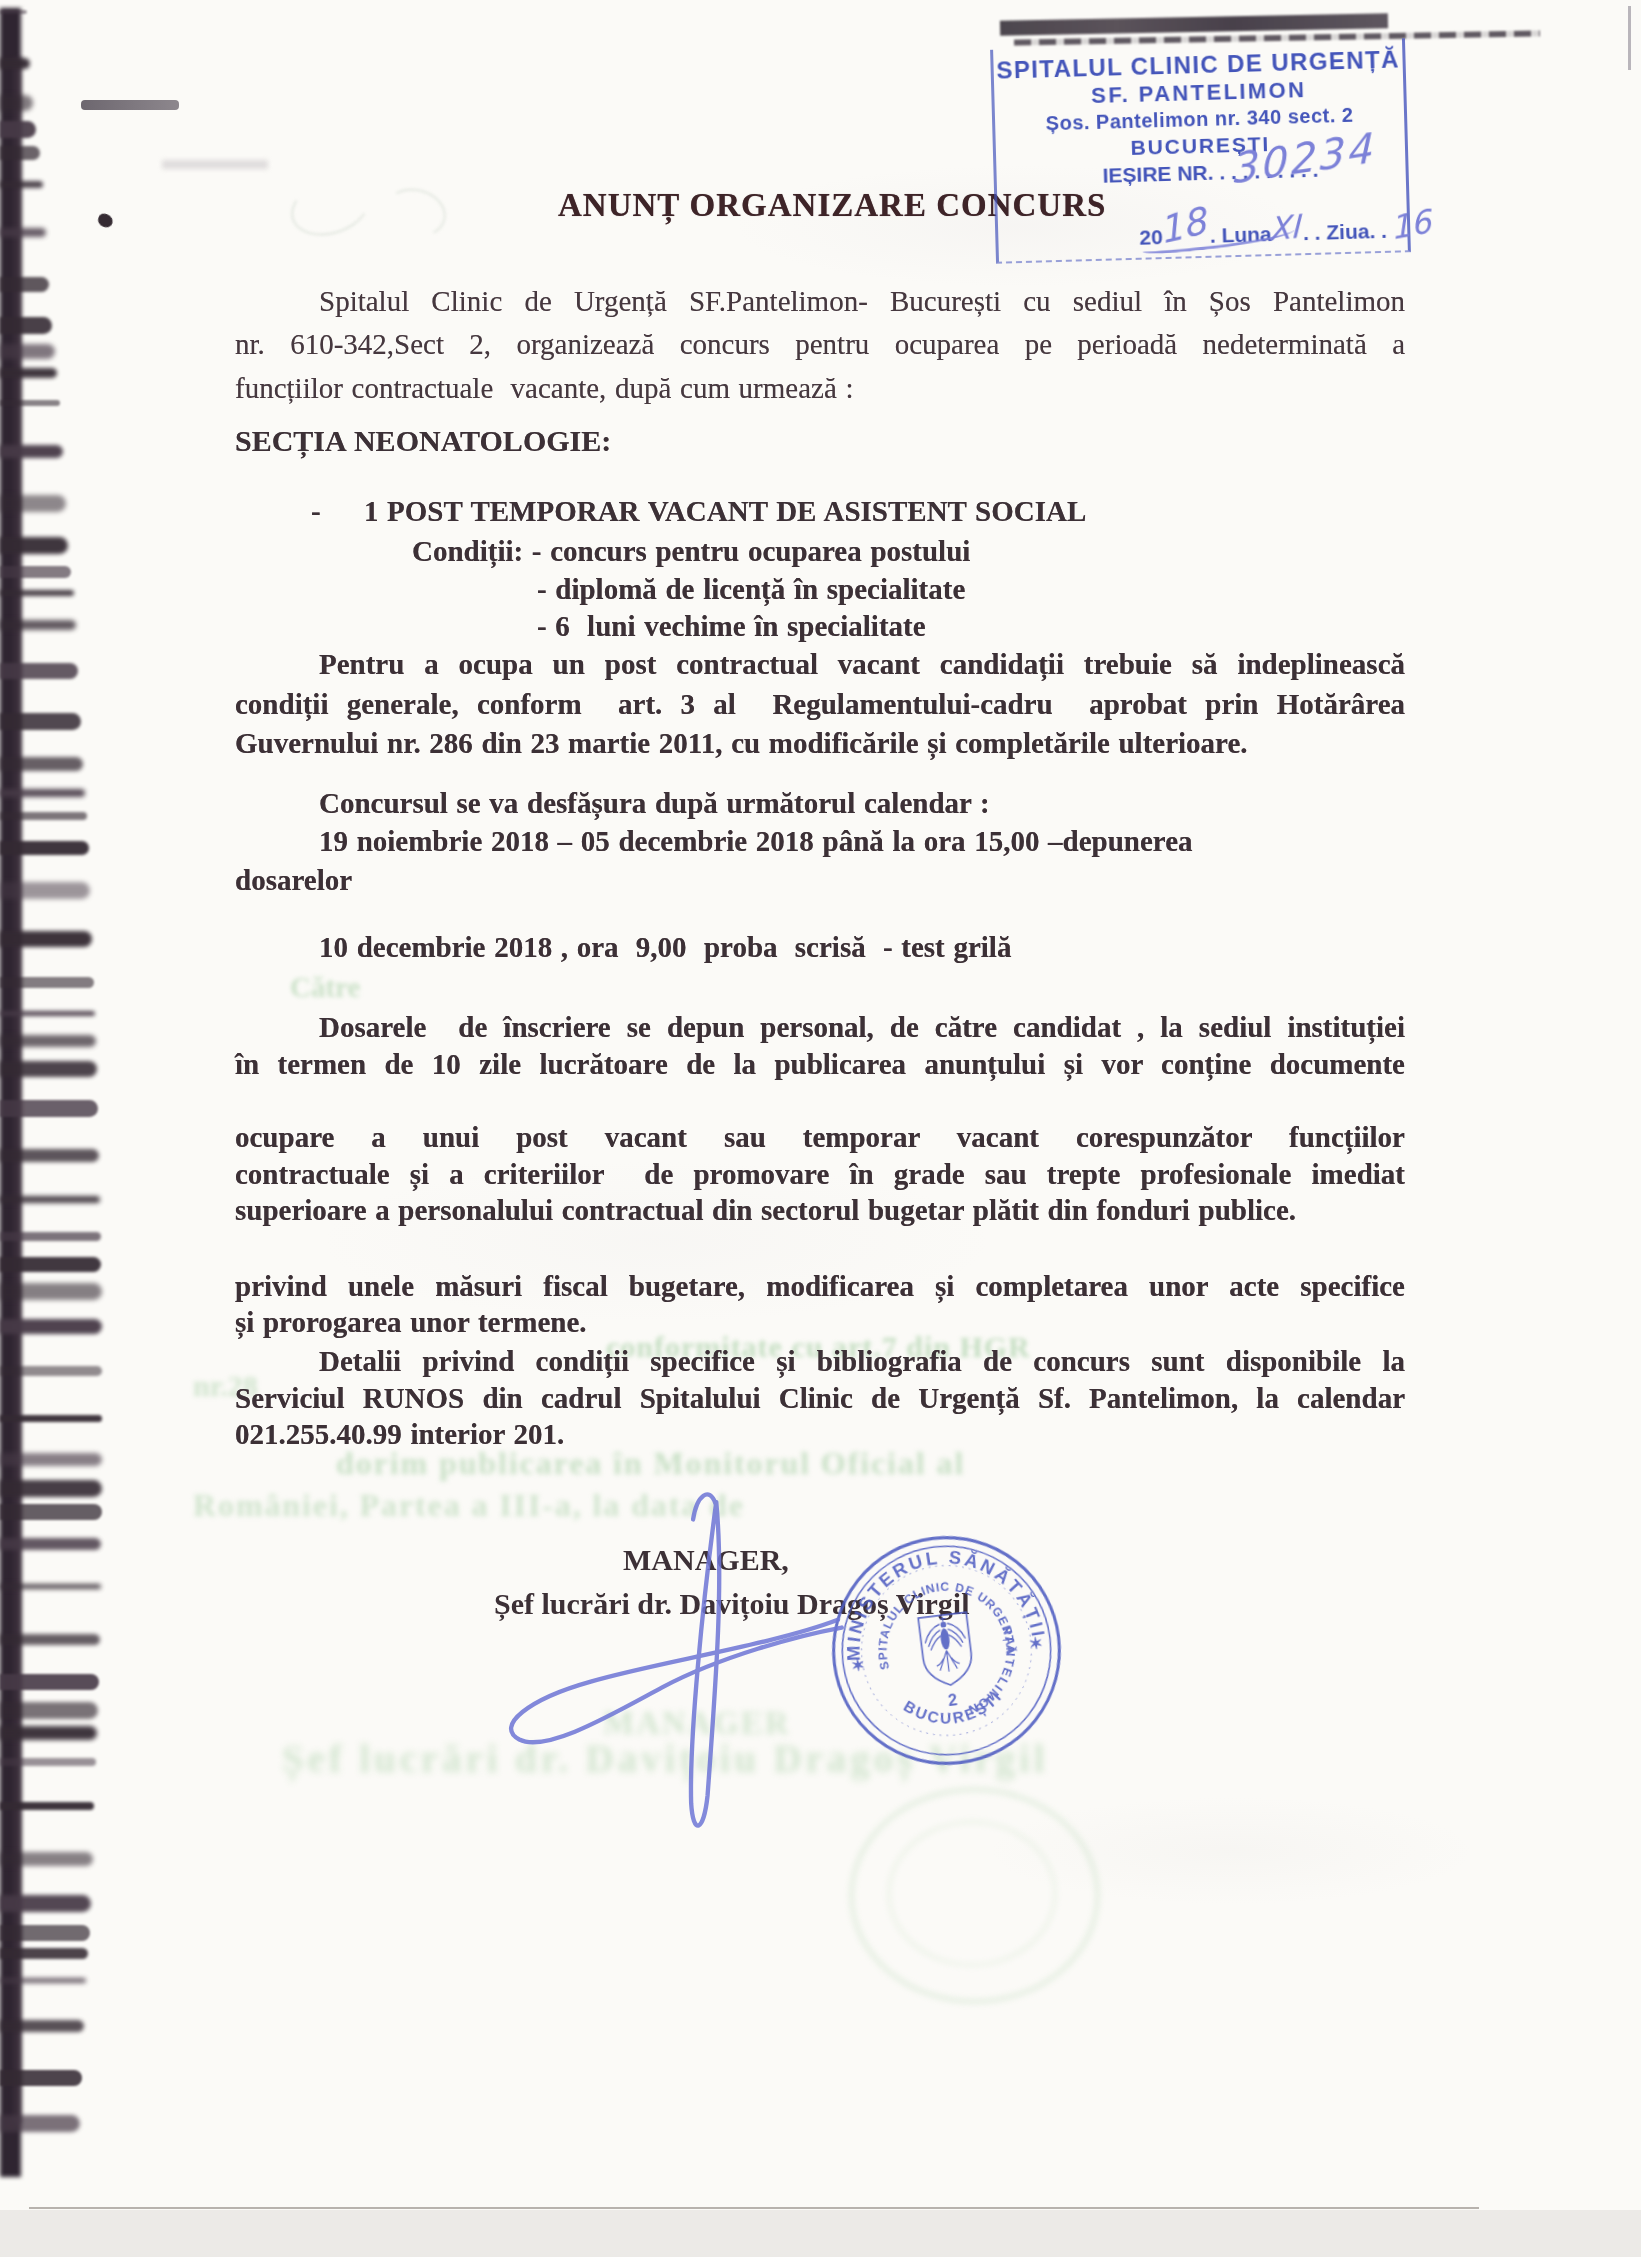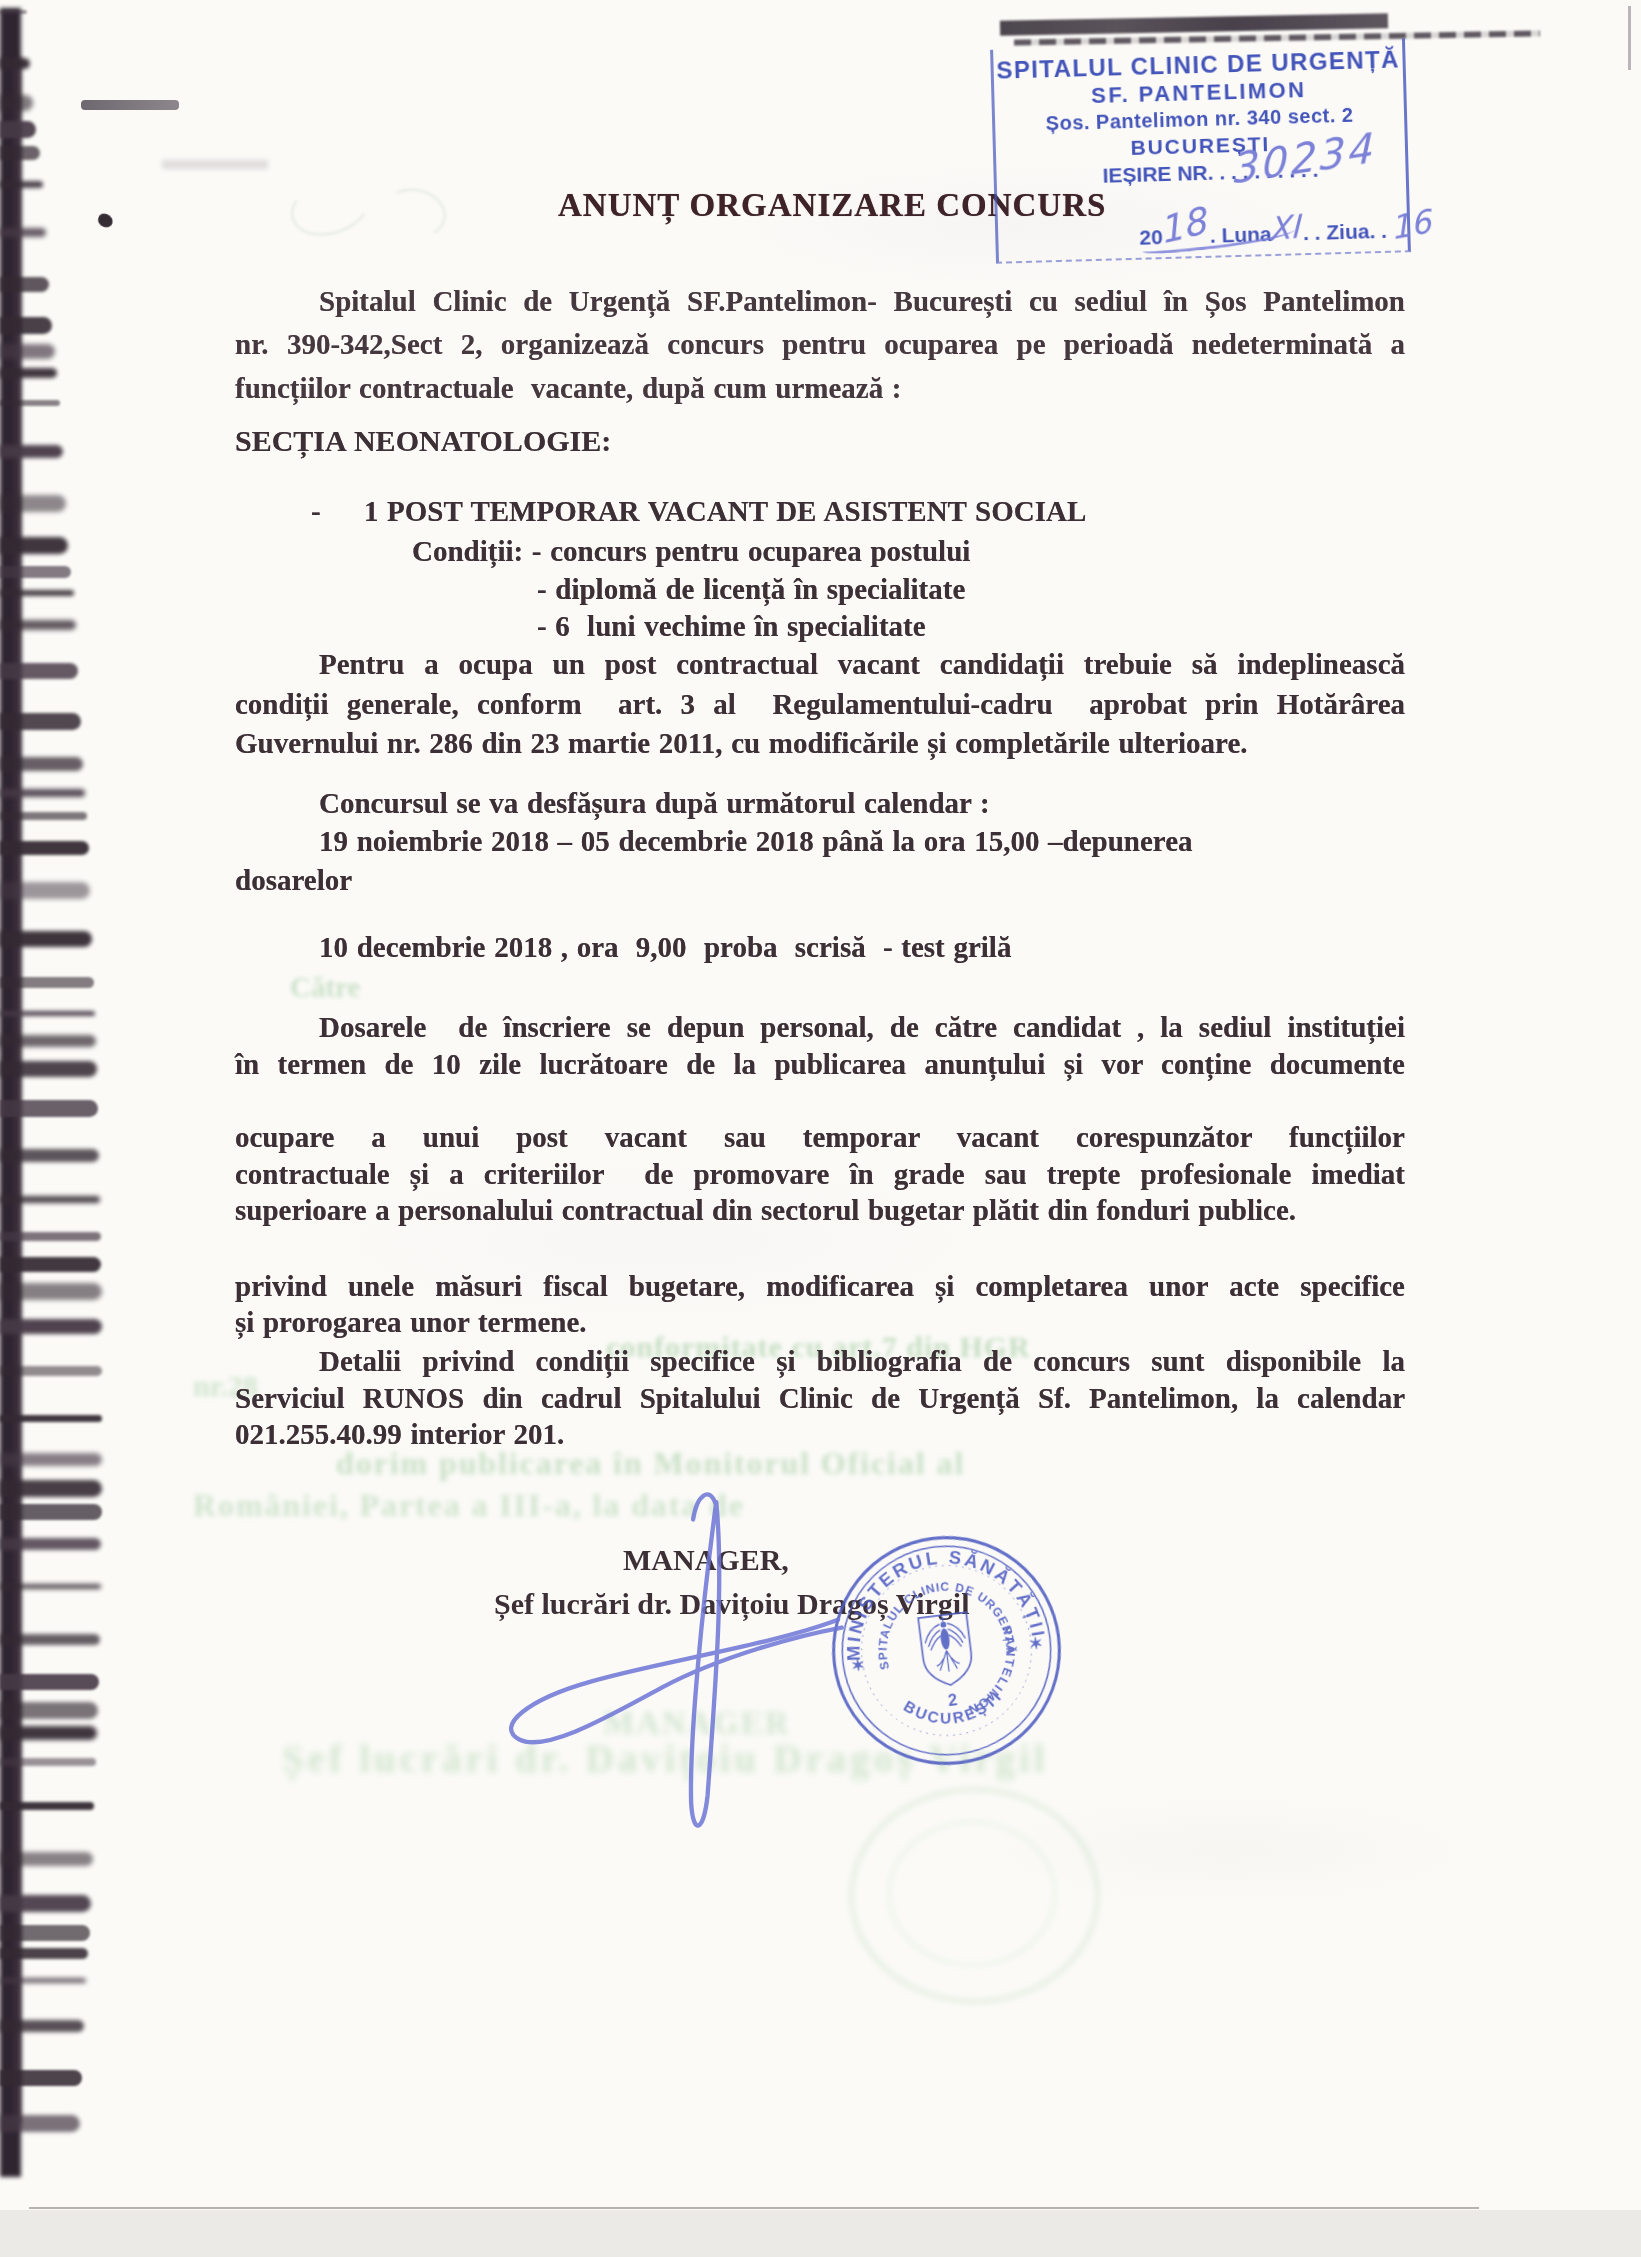--- a/index.html
+++ b/index.html
@@ -6,21 +6,21 @@
   .page{position:relative;width:1641px;height:2257px;background:#fbfaf7;overflow:hidden;
         font-family:"Liberation Serif",serif;
         background-image:
           radial-gradient(ellipse 406px 87px at 62% 10%, rgba(205,200,205,.10), transparent 70%),
           radial-gradient(ellipse 483px 116px at 40% 55%, rgba(210,206,210,.08), transparent 70%),
           radial-gradient(ellipse 348px 77px at 75% 82%, rgba(205,202,198,.09), transparent 70%);}
   
   .ln{position:absolute;left:235px;width:1170px;font-weight:700;font-size:29px;line-height:39px;
       color:#3c3036;white-space:pre-wrap;word-spacing:1.4px;
       text-shadow:0 0 0.6px rgba(60,48,54,.65);}
-  .rg{font-weight:700;color:#46383f;text-shadow:0 0 0.4px rgba(70,56,63,.55);}
+  .rg{font-weight:400;color:#46383f;text-shadow:0 0 0.4px rgba(70,56,63,.55);}
   .jst{text-align:justify;text-align-last:justify;}
   .ind{text-indent:84px;}
   .c1{padding-left:76px;}
   .c2{padding-left:177px;}
   .c3{padding-left:302px;}
   .title{position:absolute;left:558px;top:187px;font-weight:700;font-size:33px;color:#3e2428;
          letter-spacing:1px;text-shadow:0 0 0.7px rgba(62,36,40,.7);}
   .sigrole{position:absolute;left:623px;top:1543px;font-weight:700;font-size:30px;color:#3c3036;}
   .signame{position:absolute;left:494px;top:1587px;font-weight:700;font-size:30px;color:#3c3036;}
   
@@ -184,21 +184,21 @@
     <div class="est st4">BUCUREȘTI</div>
     <div class="strow">IEȘIRE NR. . . . . . . . . .</div>
     <div class="strow">
       <span>20</span><span class="hw hwyear">18</span><span>. Luna</span><span class="hw hwmonth">XI</span><span>. . Ziua. . </span><span class="hw hwday">16</span>
     </div>
     <div class="hw hwnum">30234</div>
     <div class="swoosh"></div>
   </div>
 
   <div class="ln rg jst ind" style="top:282px">Spitalul Clinic de Urgență SF.Pantelimon- București cu sediul în Șos Pantelimon</div>
-  <div class="ln rg jst" style="top:325px">nr. 390-342,Sect 2, organizează concurs pentru ocuparea pe perioadă nedeterminată a</div>
+  <div class="ln rg jst" style="top:325px">nr. 610-342,Sect 2, organizează concurs pentru ocuparea pe perioadă nedeterminată a</div>
   <div class="ln rg" style="top:369px">funcțiilor contractuale  vacante, după cum urmează :</div>
 
   <div class="ln" style="top:421px;font-size:30px">SECȚIA NEONATOLOGIE:</div>
 
   <div class="ln c1" style="top:492px">-     1 POST TEMPORAR VACANT DE ASISTENT SOCIAL</div>
   <div class="ln c2" style="top:532px">Condiții: - concurs pentru ocuparea postului</div>
   <div class="ln c3" style="top:570px">- diplomă de licență în specialitate</div>
   <div class="ln c3" style="top:607px">- 6  luni vechime în specialitate</div>
 
   <div class="ln jst ind" style="top:645px">Pentru a ocupa un post contractual vacant candidații trebuie să indeplinească</div>

